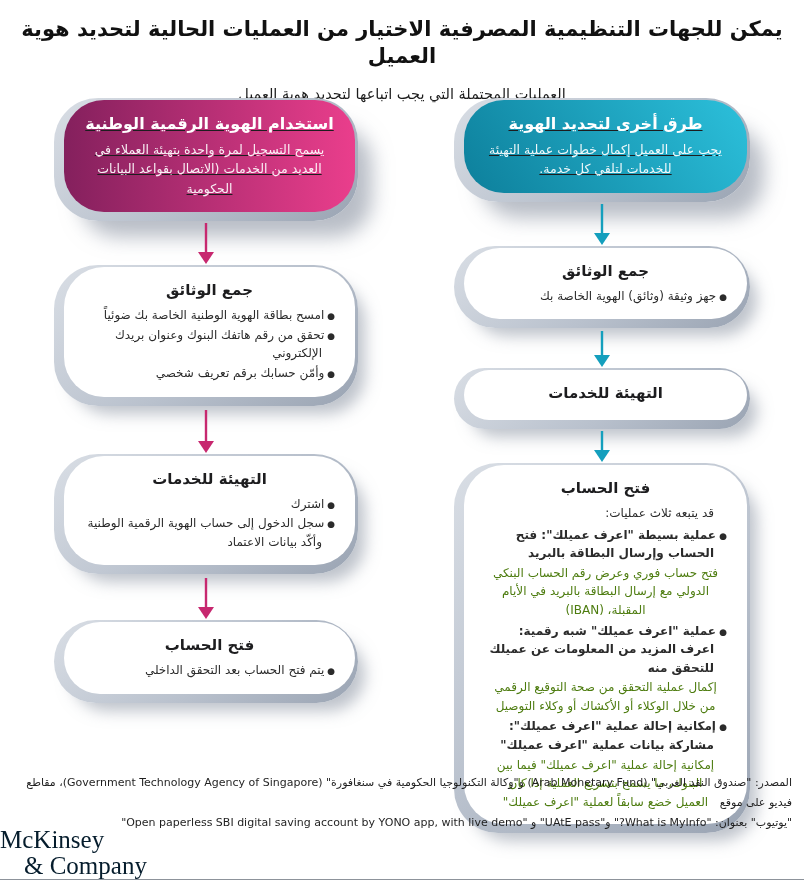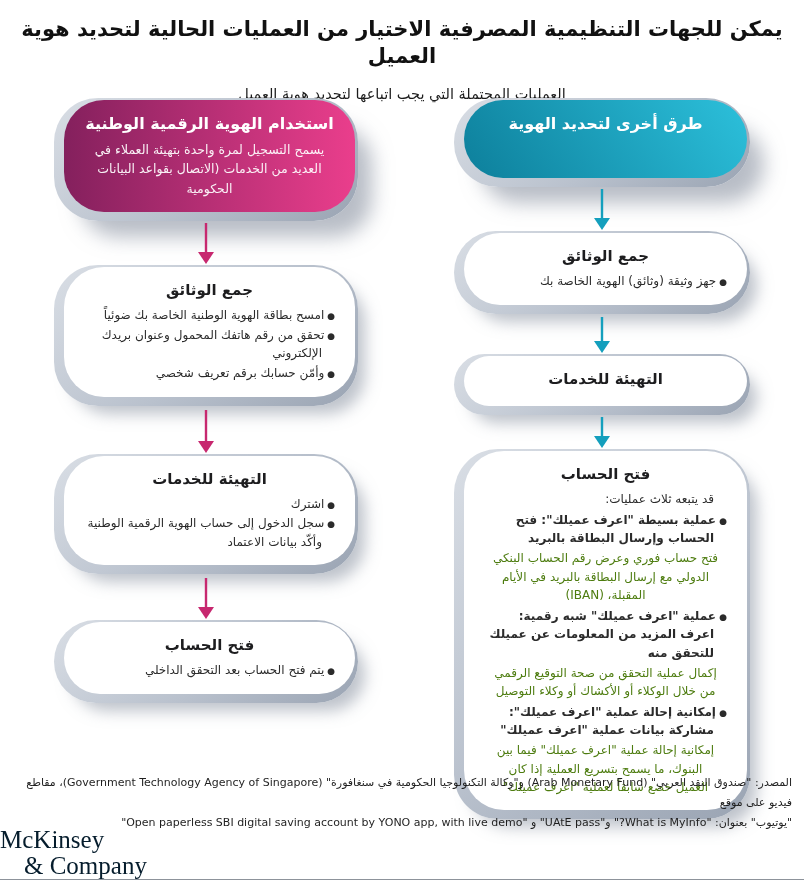--- a/index.html
+++ b/index.html
@@ -16,21 +16,21 @@
         padding:0 54px;box-sizing:border-box;}
   .col{display:flex;flex-direction:column;}
   .col-left{width:304px;}
   .col-right{width:296px;}
   
   .capsule{
     background:linear-gradient(140deg,var(--capsule-light) 0%,#b9c1cd 55%,var(--capsule-dark) 100%);
     border-radius:44px;
     box-shadow:12px 13px 15px -5px rgba(125,135,152,.50);
   }
-  .capsule.header-capsule{box-shadow:20px 22px 20px -6px rgba(125,135,152,.55);}
+  .capsule.header-capsule{box-shadow:20px 22px 20px -6px rgba(125,135,152,.55);text-decoration:underline;}
   .capsule-inner{
     border-radius:40px;background:#fff;margin:2px 3px 9px 10px;
     padding:9px 16px 11px;direction:rtl;
   }
   .pink-grad{background:linear-gradient(90deg,var(--pink-dark) 0%,var(--pink-bright) 100%);}
   .teal-grad{background:linear-gradient(55deg,var(--teal-dark) 0%,var(--teal-bright) 100%);}
   .header-inner{text-align:center;color:#fff;padding:12px 18px 14px;min-height:52px;}
   .hdr-title{font-size:16px;font-weight:bold;margin:2px 0 7px;}
   .hdr-sub{font-size:12.5px;line-height:1.55;color:rgba(255,255,255,.93);}
   
@@ -85,21 +85,21 @@
             <line x1="9" y1="2" x2="9" y2="32" stroke="currentColor" stroke-width="2.4"></line>
             <polygon points="1,31 17,31 9,43" fill="currentColor"></polygon>
           </svg>
       </div>
 
       <div class="capsule">
         <div class="capsule-inner">
           <div class="step-title">جمع الوثائق</div>
           <ul class="bullets">
             <li>امسح بطاقة الهوية الوطنية الخاصة بك ضوئياً</li>
-            <li>تحقق من رقم هاتفك المحمول وعنوان بريدك الإلكتروني</li>
+            <li>تحقق من رقم هاتفك البنوك وعنوان بريدك الإلكتروني</li>
             <li>وأمّن حسابك برقم تعريف شخصي</li>
           </ul>
         </div>
       </div>
 
       <div class="arrow h48">
         <svg viewBox="0 0 18 48" width="18" aria-hidden="true">
             <line x1="9" y1="4" x2="9" y2="36" stroke="currentColor" stroke-width="2.4"></line>
             <polygon points="1,35 17,35 9,47" fill="currentColor"></polygon>
           </svg>
@@ -129,20 +129,21 @@
             <li>يتم فتح الحساب بعد التحقق الداخلي</li>
           </ul>
         </div>
       </div>
     </section>
 
     <section class="col col-right">
       <div class="capsule header-capsule">
         <div class="capsule-inner header-inner teal-grad">
           <div class="hdr-title">طرق أخرى لتحديد الهوية</div>
+          <div class="hdr-sub">يجب على العميل إكمال خطوات عملية التهيئة للخدمات لتلقي كل خدمة.</div>
         </div>
       </div>
 
       <div class="arrow h44">
         <svg viewBox="0 0 18 44" width="18" aria-hidden="true">
             <line x1="9" y1="2" x2="9" y2="32" stroke="currentColor" stroke-width="2.4"></line>
             <polygon points="1,31 17,31 9,43" fill="currentColor"></polygon>
           </svg>
       </div>
 

